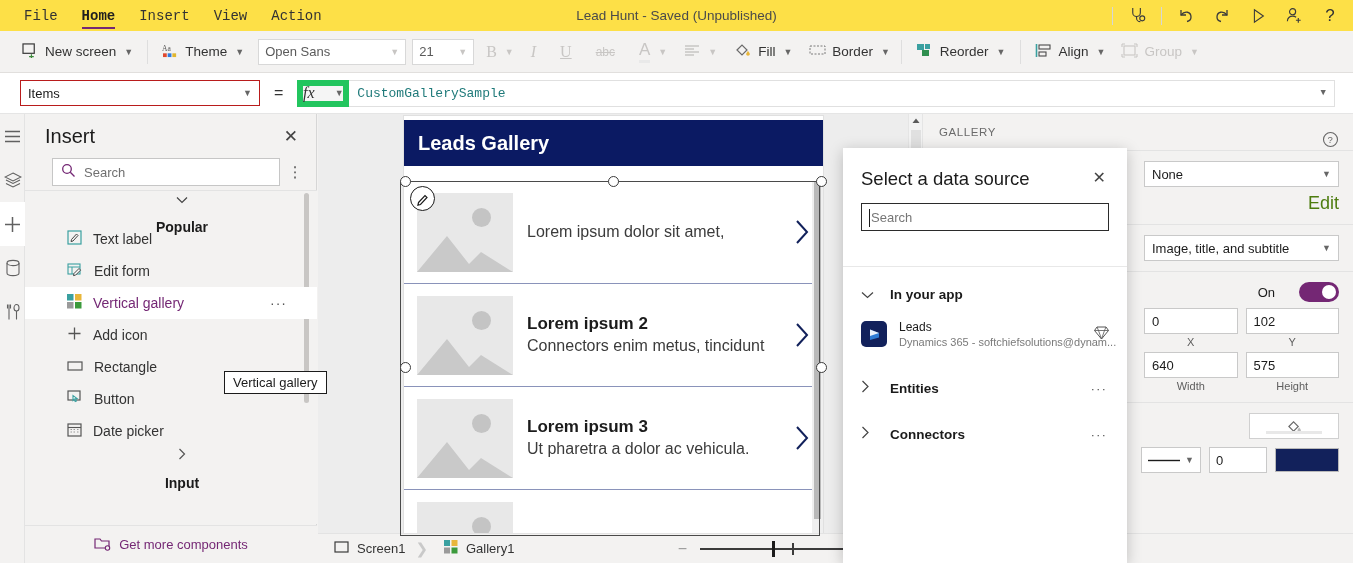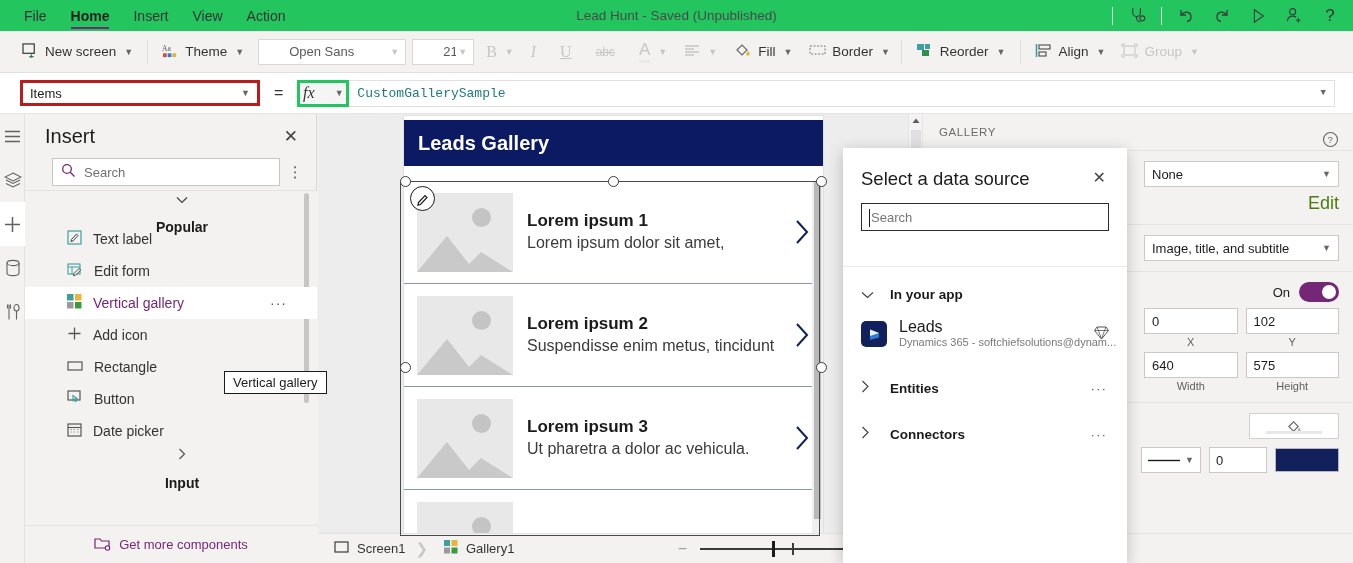--- a/index.html
+++ b/index.html
@@ -9,21 +9,21 @@
     overflow: hidden;
     font-family: "Liberation Sans", sans-serif;
     background: #ffffff;
     -webkit-font-smoothing: antialiased;
   }
   #app { position: relative; width: 1353px; height: 563px; background: #f3f2f1; }
 
   
   .menubar {
     position: absolute; left:0; top:0; width:1353px; height:31px;
-    background:#22c55e; display:flex; align-items:flex-end;
+    background:#fde047; display:flex; align-items:flex-end;font-family:Liberation Mono, monospace;
   }
   .menu-item {
     font-size: 14px; color:#333333; padding: 0 12px; height:31px;
     display:flex; align-items:center; cursor:pointer; position:relative;
   }
   .menu-item:first-child { margin-left:12px; }
   .menu-item.active { color:#201f1e; font-weight:bold; }
   .menu-item.active::after {
     content:""; position:absolute; left:12px; right:12px; bottom:2px;
     height:2px; background:#742774;
@@ -56,36 +56,36 @@
     font-size:13.5px; color:#333333; cursor:pointer; white-space:nowrap;
   }
   .rb-btn.disabled { color:#c8c6c4; cursor:default; }
   .chev { font-size:9px; color:#666; margin-left:2px; }
   .chev.disabled { color:#c8c6c4; }
   .rb-select {
     height:26px; border:1px solid #d8d8d8; background:#fff;
     display:flex; align-items:center; padding:0 6px; font-size:13px; color:#5a5a5a;
     justify-content:space-between; cursor:pointer;
   }
-  .rb-select .lbl { overflow:hidden; white-space:nowrap;margin-left:24px; }
+  .rb-select .lbl { overflow:hidden; white-space:nowrap; }
 
   
   .formularow {
     position:absolute; left:0; top:73px; width:1353px; height:41px;
     background:#ffffff; display:flex; align-items:center;
     border-bottom:1px solid #e5e5e5;
   }
   .prop-select {
-    margin-left:20px; width:240px; height:26px; border:3px solid #b91c1c; background:#fff;
+    margin-left:20px; width:240px; height:26px; border:1px solid #b91c1c; background:#fff;
     display:flex; align-items:center; justify-content:space-between;
     padding:0 7px; font-size:13px; color:#1b1b1b; cursor:pointer;
   }
   .eq { margin:0 14px; font-size:16px; color:#333; }
   .fxbox {
-    width:52px; height:27px; background:#f5f5f5; border:3px solid #22c55e;
+    width:52px; height:27px; background:#f5f5f5; border:6px solid #22c55e;
     display:flex; align-items:center; justify-content:center; gap:18px; cursor:pointer;
   }
   .fx { font-family:"Liberation Serif", serif; font-style:italic; font-size:16px; color:#333; }
   .formula-input {
     flex:1; height:27px; border:1px solid #e0e0e0; border-left:none; background:#fff;
     display:flex; align-items:center; padding-left:8px;
     font-family:"Liberation Mono", monospace; font-size:13px; color:#1f7a7a;
     margin-right:18px; justify-content:space-between;
   }
 
@@ -230,21 +230,21 @@
   }
   .rp-sec { border-top:1px solid #e3e3e3; padding:10px 14px 10px 14px; }
   .rp-row { display:flex; align-items:center; justify-content:space-between; gap:10px; margin-bottom:6px; }
   .rp-label { font-size:13px; color:#1b1b1b; white-space:nowrap; }
   .rp-select {
     width:195px; height:26px; background:#ffffff; border:1px solid #c9c9c9;
     display:flex; align-items:center; justify-content:space-between; padding:0 7px;
     font-size:13px; color:#1b1b1b; cursor:pointer;
   }
   .rp-edit { font-size:18px; color:#4d7c0f; cursor:pointer; text-align:right; }
-  .toggle-wrap { display:flex; align-items:center; gap:9px; }
+  .toggle-wrap { display:flex; align-items:center; gap:24px; }
   .toggle {
     width:40px; height:20px; border-radius:10px; background:#742774; position:relative; cursor:pointer;
   }
   .toggle .knob { position:absolute; right:3px; top:3px; width:14px; height:14px;
     border-radius:50%; background:#ffffff; }
   .xy-grid { display:flex; gap:8px; }
   .xy-cell { flex:1; }
   .xy-input {
     height:26px; background:#ffffff; border:1px solid #c9c9c9;
     display:flex; align-items:center; padding:0 7px; font-size:13px; color:#1b1b1b;
@@ -288,21 +288,21 @@
     font-size:13.5px; color:#1b1b1b; font-weight:bold; cursor:pointer; position:relative;
   }
   .dlg-grp .dots { position:absolute; right:20px; color:#5a5a5a; font-weight:normal; letter-spacing:1px; }
   .dlg-src {
     display:flex; align-items:center; gap:12px; padding:6px 18px; cursor:pointer; position:relative;
   }
   .src-icon {
     width:26px; height:26px; border-radius:5px; background:#12215b; flex:none;
     display:flex; align-items:center; justify-content:center;
   }
-  .src-name { font-size:16px; color:#1b1b1b; line-height:16px; }
+  .src-name { font-size:12px; color:#1b1b1b; line-height:16px; }
   .src-sub { font-size:11px; color:#7a7a7a; line-height:14px; white-space:nowrap; }
   .src-gem { position:absolute; right:18px; top:13px; }
 
   
   .statusbar {
     position:absolute; left:318px; top:533px; width:1035px; height:30px;
     background:#f3f2f1; border-top:1px solid #e3e3e3;
     display:flex; align-items:center;
   }
   .crumb { display:flex; align-items:center; gap:8px; padding:0 10px 0 16px;
@@ -667,40 +667,39 @@
       <div class="gallery-area">
 
         <div class="g-item">
           <div class="g-thumb">
             <div class="circ"></div>
             <svg class="mtn" viewBox="0 0 96 48">
                 <path d="M0 48 L30 12 L52 40 L64 28 L96 48 Z" fill="#c9c9c9"></path>
               </svg>
           </div>
           <div class="g-text">
-            <div class="g-title">Lorem ipsum 1</div>
             <div class="g-sub">Lorem ipsum dolor sit amet,</div>
           </div>
           <div class="g-chev">
             <svg width="17" height="26" viewBox="0 0 17 26">
                 <path d="M3 2L13 13 3 24" fill="none" stroke="#12215b" stroke-width="2"></path>
               </svg>
           </div>
         </div>
 
         <div class="g-item">
           <div class="g-thumb">
             <div class="circ"></div>
             <svg class="mtn" viewBox="0 0 96 48">
                 <path d="M0 48 L30 12 L52 40 L64 28 L96 48 Z" fill="#c9c9c9"></path>
               </svg>
           </div>
           <div class="g-text">
             <div class="g-title">Lorem ipsum 2</div>
-            <div class="g-sub">Suspendisse enim metus, tincidunt</div>
+            <div class="g-sub">Connectors enim metus, tincidunt</div>
           </div>
           <div class="g-chev">
             <svg width="17" height="26" viewBox="0 0 17 26">
                 <path d="M3 2L13 13 3 24" fill="none" stroke="#12215b" stroke-width="2"></path>
               </svg>
           </div>
         </div>
 
         <div class="g-item">
           <div class="g-thumb">

